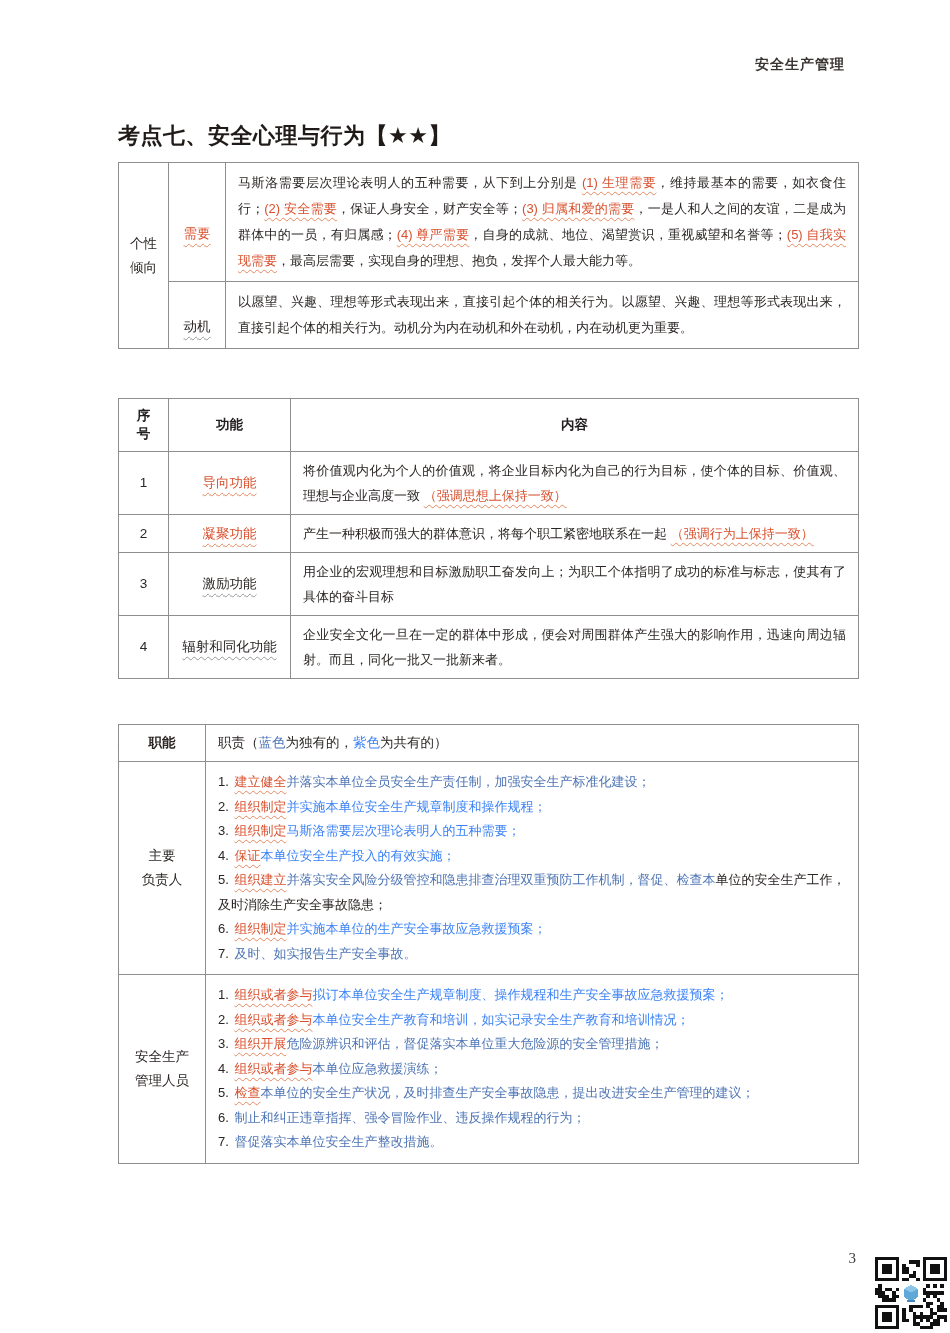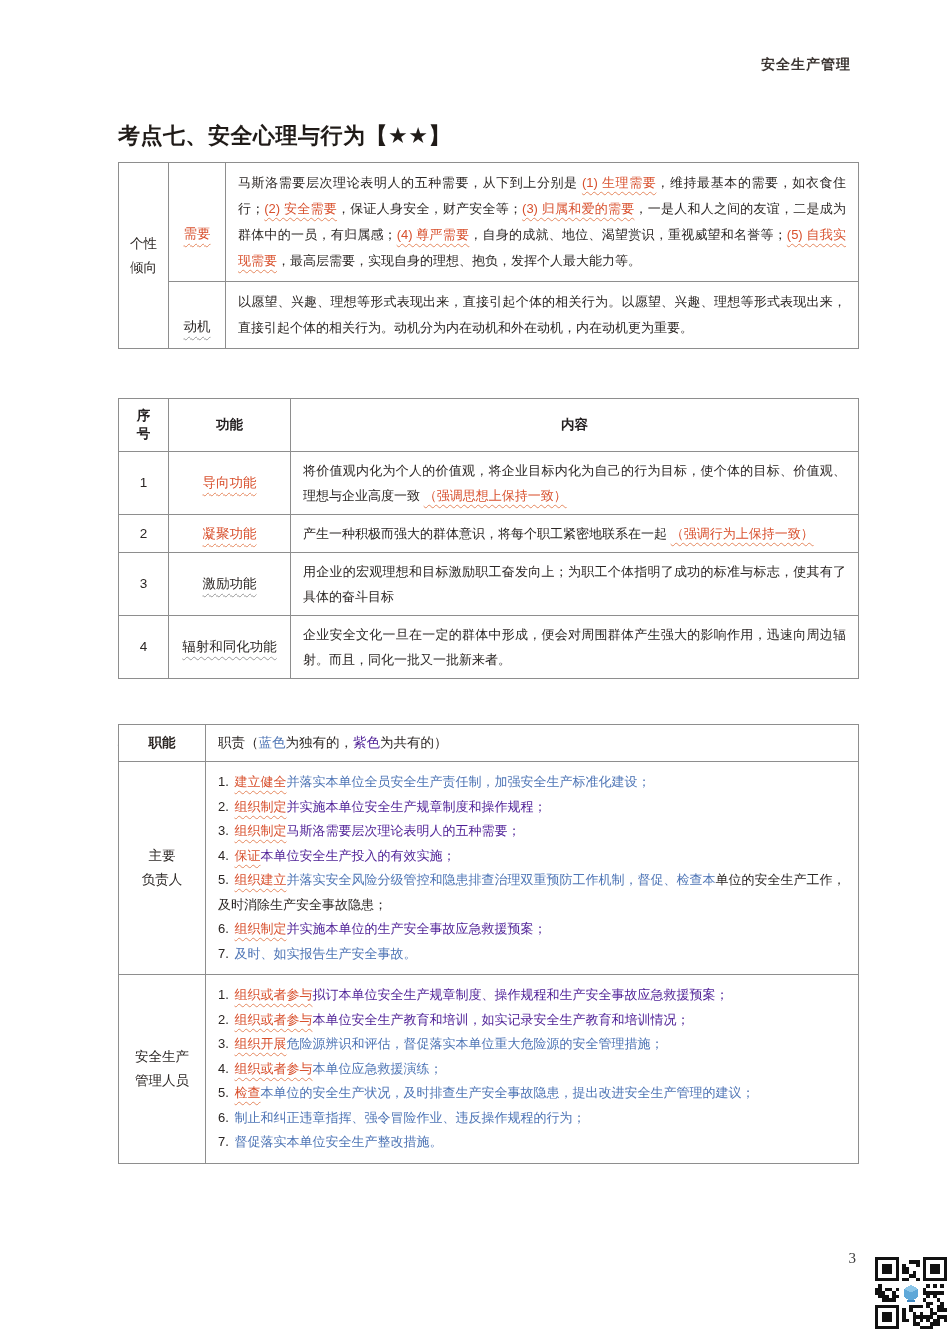--- a/index.html
+++ b/index.html
@@ -1,19 +1,19 @@
 <!DOCTYPE html>
 <html><head>
 <meta charset="utf-8">
 <style>
   html,body{margin:0;padding:0;}
   body{background:#ffffff;font-family:"Liberation Sans","DejaVu Sans",sans-serif;}
   .page{position:relative;width:950px;height:1333px;background:#ffffff;overflow:hidden;color:#2b2624;}
 
-  .page-header{position:absolute;top:56px;right:99px;font-size:14px;font-weight:bold;color:#3b3532;letter-spacing:1px;}
+  .page-header{position:absolute;top:56px;right:105px;font-size:14px;font-weight:bold;color:#3b3532;letter-spacing:1px;}
 
   .sec-title{position:absolute;left:118px;margin:0;font-size:22px;font-weight:bold;color:#201b18;letter-spacing:0.5px;}
   #sec7-title{top:121px;}
   #sec8-title{top:364px;}
   #sec9-title{top:690px;margin-top:37px;}
 
   table{border-collapse:collapse;table-layout:fixed;position:absolute;left:118px;width:740px;background:#fff;}
   td,th{border:1px solid #8e8e8e;vertical-align:middle;font-weight:normal;}
   #table7{top:162px;}
   #table8{top:398px;}
@@ -24,21 +24,21 @@
 
   #table8 th{font-size:13.5px;font-weight:bold;padding:8px 12px;color:#242021;text-align:center;}
   #table8 .c-content{line-height:25px;padding:6px 12px;}
   #table9 .c-head-left{font-weight:bold;}
   #table9 .c-duties{font-size:13px;line-height:24.5px;padding:8px 12px;text-align:left;}
   #table9 .c-head-right{font-size:13.5px;padding:9px 12px;text-align:left;}
 
   .seg-black{color:#2b2624;}
   .seg-red{color:#d8502d;text-decoration:underline wavy rgba(224,110,60,0.8);text-decoration-thickness:1px;text-underline-offset:4px;}
   .seg-blue{color:#4d74b5;}
-  .seg-purple{color:#4c1d95;}
+  .seg-purple{color:#3b82f6;}
 
   .wavy-red{color:#d8502d;text-decoration:underline wavy rgba(224,110,60,0.8);text-decoration-thickness:1px;text-underline-offset:5px;}
   .wavy-gray{color:#2b2624;text-decoration:underline wavy rgba(130,130,130,0.8);text-decoration-thickness:1px;text-underline-offset:5px;}
 
   .duty-item{display:block;}
   .duty-num{color:#2b2624;margin-right:2px;}
 
   .page-number{position:absolute;top:1250px;right:94px;font-size:15px;color:#3c3c3c;font-family:"Liberation Serif","DejaVu Serif",serif;}
   .qr{position:absolute;top:1256px;right:3px;width:72px;height:74px;}
 </style>

